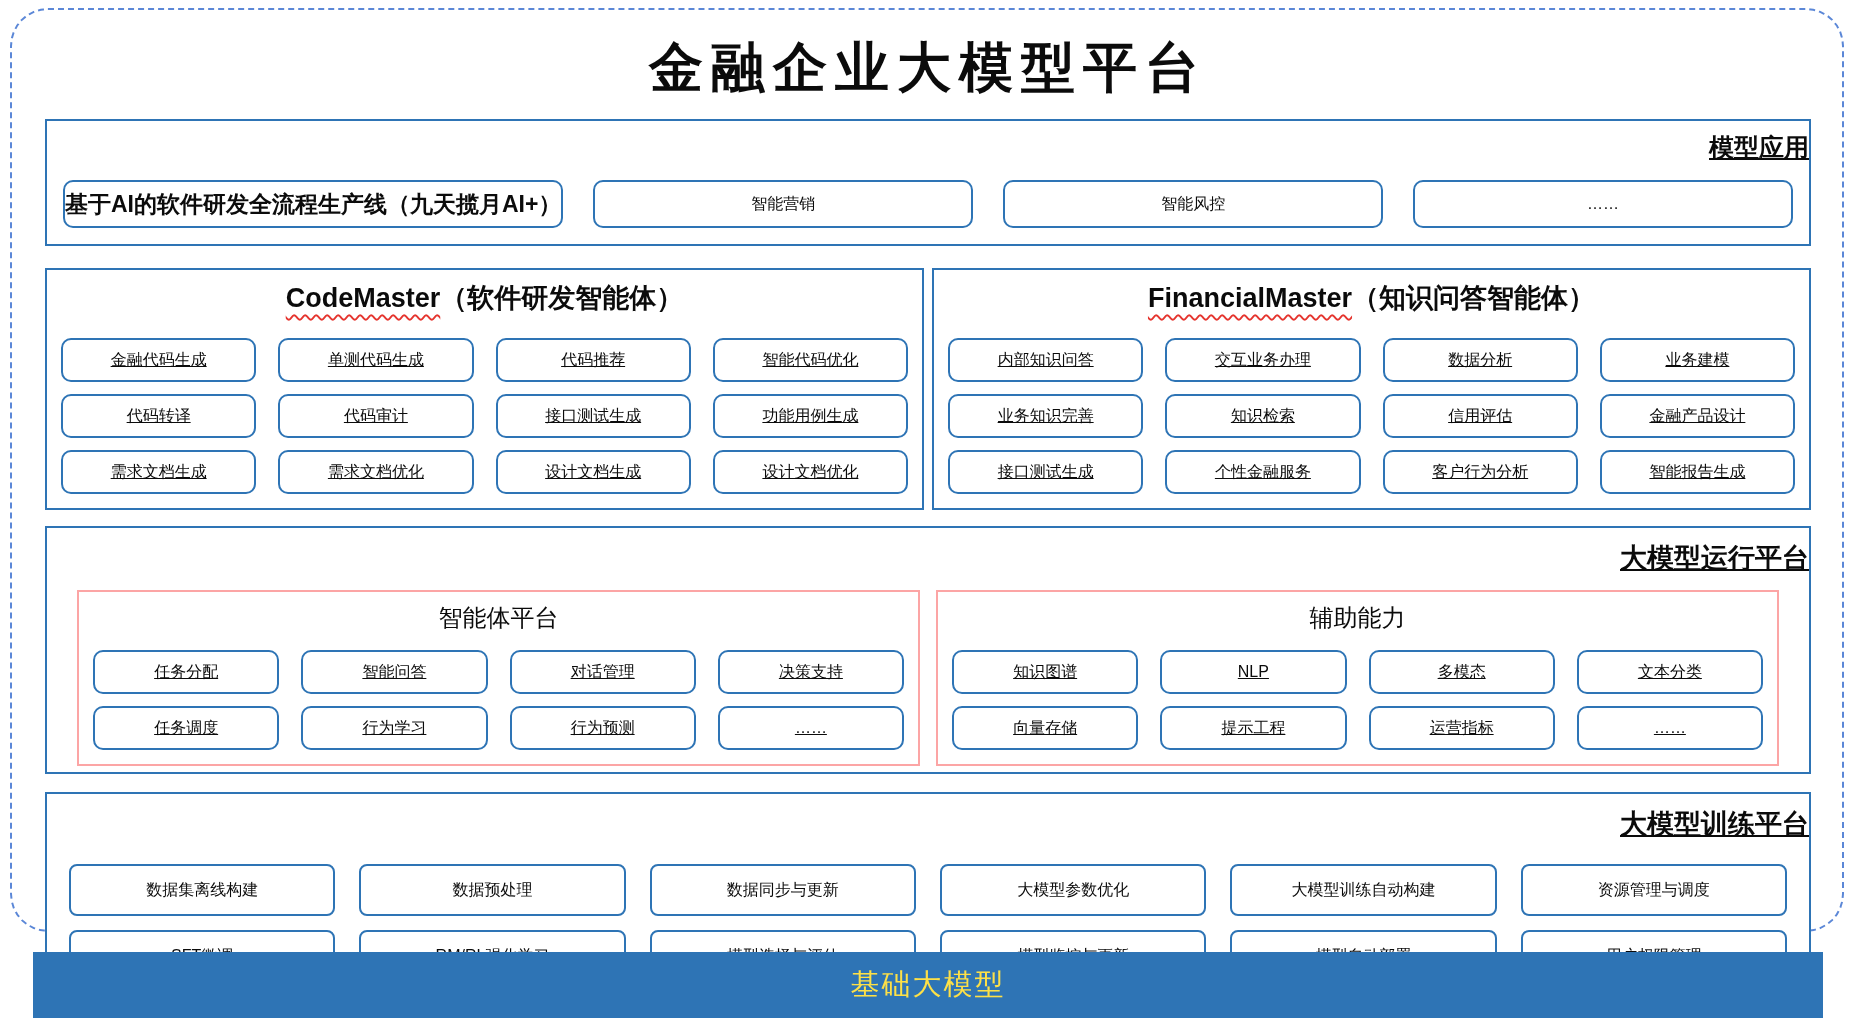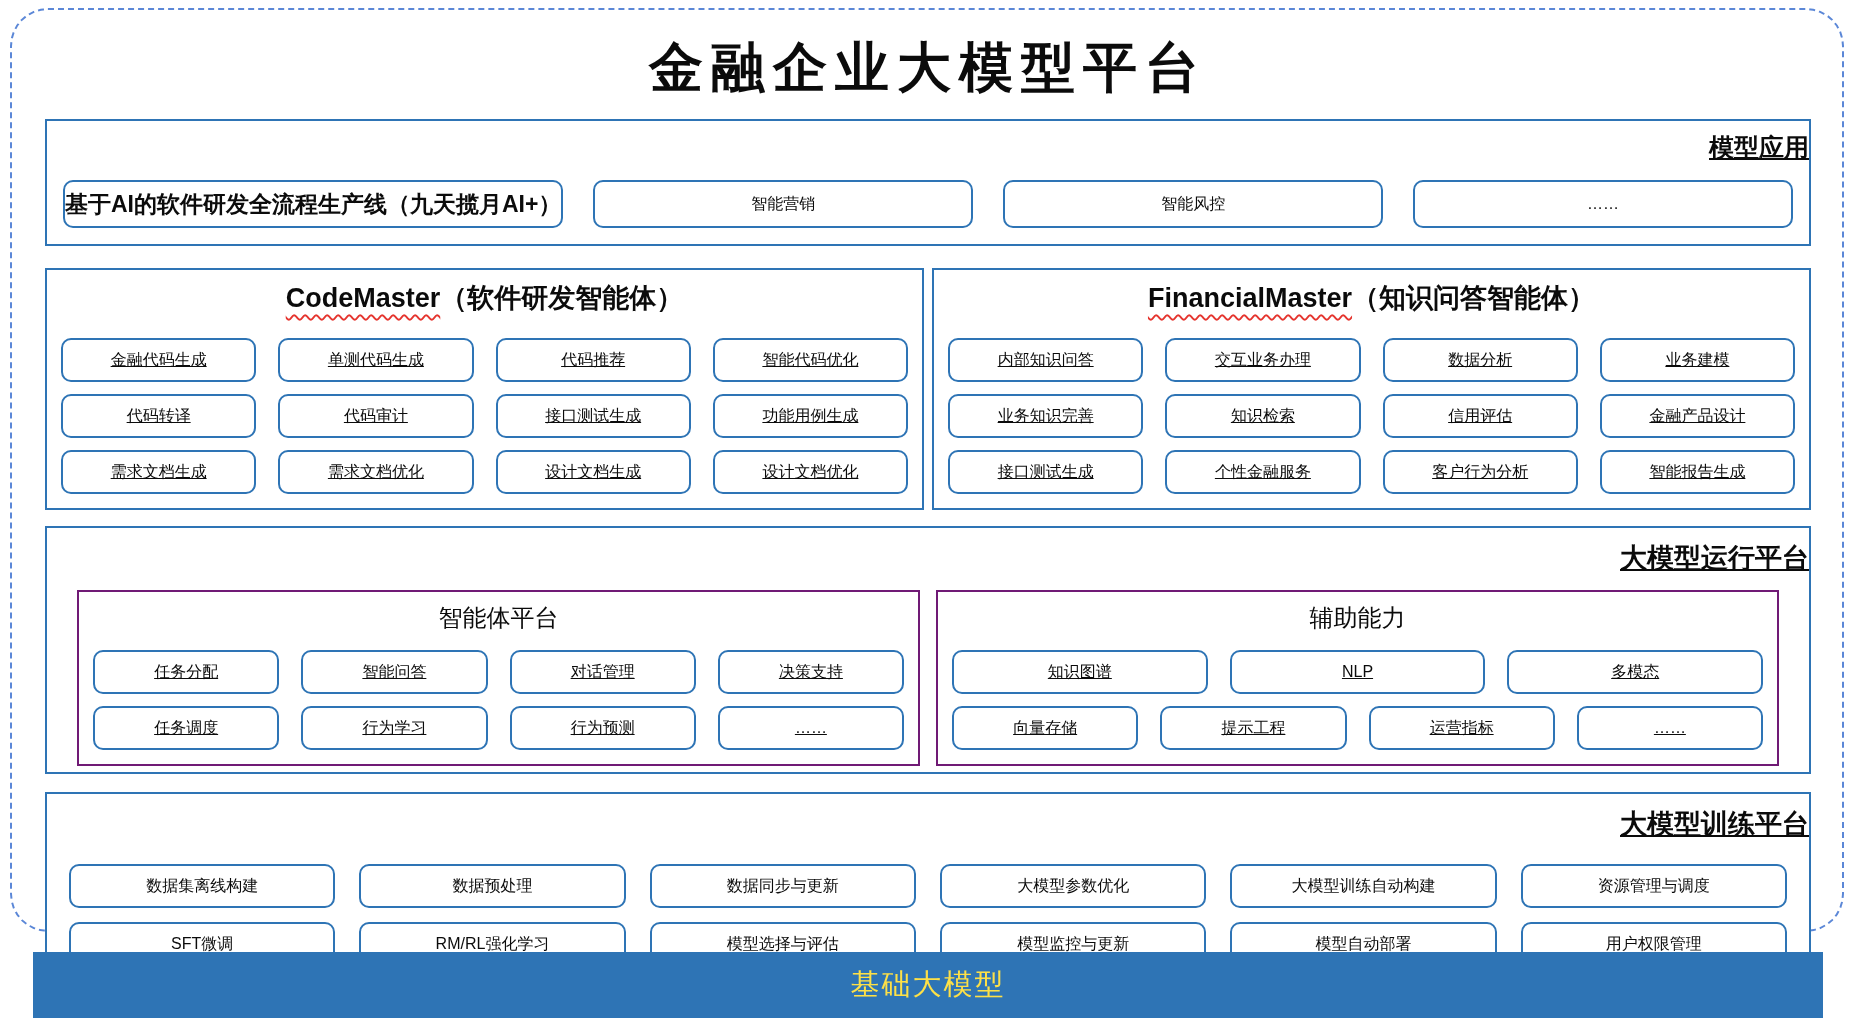--- a/index.html
+++ b/index.html
@@ -36,27 +36,27 @@
   .agent-title { text-align:center; font-weight:bold; font-size:27px; padding:10px 0 10px 0; }
   .wavy { text-decoration:underline; text-decoration-style:wavy;
           text-decoration-color:#e5342e; text-decoration-thickness:2px; text-underline-offset:7px; }
   .pill-row4 { display:flex; gap:22px; padding:0 14px; margin-top:12px;text-decoration:underline; }
   .pill-row4 .pill { flex:1; height:44px; }
   .pill-row4:first-of-type { margin-top:2px; }
 
   
   .runtime { margin-top:16px; padding-bottom:6px; }
   .runtime-inner { display:flex; gap:16px; margin:6px 30px 0 30px; }
-  .sub-box { flex:1; border:2px solid #701a75; background:#fff; padding-bottom:14px; }
+  .sub-box { flex:1; border:2px solid #fca5a5; background:#fff; padding-bottom:14px; }
   .sub-title { text-align:center; font-size:24px; font-weight:normal; padding:10px 0 4px 0; }
 
   
   .training { margin-top:18px; padding-bottom:18px; }
   .pill-row6 { display:flex; gap:24px; padding:0 22px; margin-top:14px; }
-  .pill-row6 .pill { flex:1; height:44px; }
+  .pill-row6 .pill { flex:1; height:52px;border-radius:8px; }
 
   
   .base-bar { position:absolute; left:33px; top:952px; width:1790px; height:66px;
               background:#2E74B5; display:flex; align-items:center; justify-content:center;
               color:#fde047; font-size:29px; letter-spacing:2px; }
 </style>
 </head>
 <body>
 
 <div class="stage">
@@ -146,20 +146,21 @@
             <div class="pill">……</div>
           </div>
         </div>
 
         <div class="sub-box">
           <div class="sub-title">辅助能力</div>
           <div class="pill-row4">
             <div class="pill">知识图谱</div>
             <div class="pill">NLP</div>
             <div class="pill">多模态</div>
+            <div class="pill">文本分类</div>
           </div>
           <div class="pill-row4">
             <div class="pill">向量存储</div>
             <div class="pill">提示工程</div>
             <div class="pill">运营指标</div>
             <div class="pill">……</div>
           </div>
         </div>
 
       </div>

